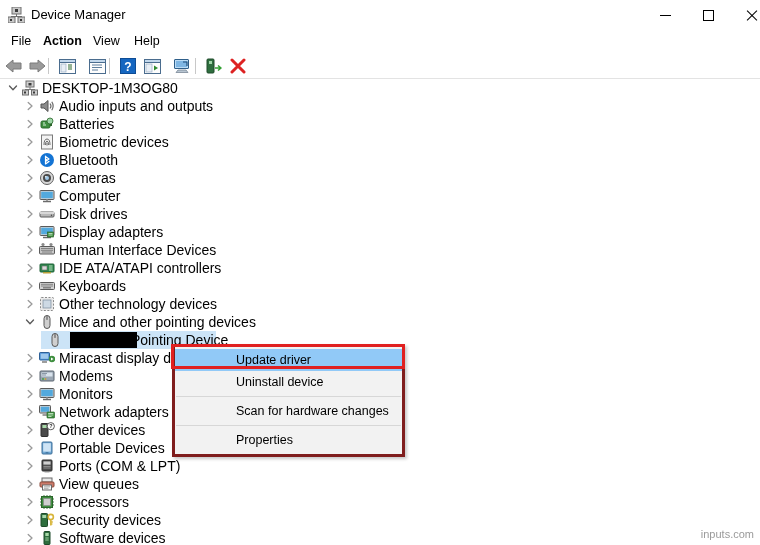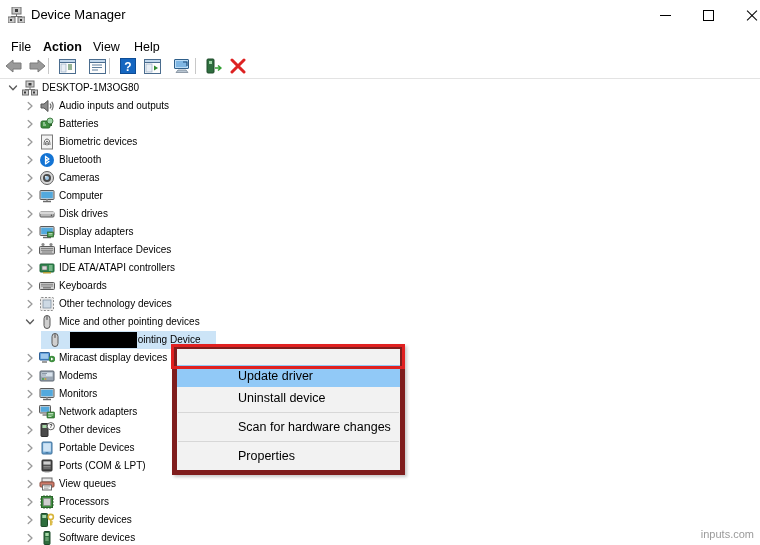--- a/index.html
+++ b/index.html
@@ -76,21 +76,21 @@
     left: 0; top: 6px;
     width: 14px; height: 1px;
     background: #000;
   }
   .gl-close::before { transform: rotate(45deg); }
   .gl-close::after  { transform: rotate(-45deg); }
 
   
   .menubar {
     position: absolute;
-    left: 0; top: 36px;
+    left: 0; top: 30px;
     width: 760px; height: 23px;
     background: #ffffff;
   }
   .menu-item {
     position: absolute;
     top: 2px;
     height: 19px;
     line-height: 19px;
     font-size: 12.5px;
     color: #000000;
@@ -148,21 +148,21 @@
     justify-content: center;
   }
   .chev svg { display: block; }
   .ico {
     position: absolute;
     width: 16px; height: 16px;
     top: 1px;
   }
   .lbl {
     position: absolute;
-    font-size: 10px;
+    font-size: 14px;
     color: #000000;
     line-height: 18px;
     top: 0;
     white-space: nowrap;
   }
   
   .lvl0 .chev { left: 5px; }
   .lvl0 .ico  { left: 22px; }
   .lvl0 .lbl  { left: 42px; }
   
@@ -186,23 +186,23 @@
     background: #000000;
     height: 16px;
   }
 
   
   .ctxmenu {
     position: absolute;
     left: 172px; top: 344px;
     width: 233px;
     background: #f2f2f2;
-    border: 5px solid #7f1d1d;
+    border: 3px solid #7f1d1d;
     box-shadow: 2px 2px 3px rgba(0,0,0,0.22);
-    padding: 16px 0 3px 0;
+    padding: 2px 0 3px 0;
     box-sizing: border-box;
     z-index: 40;
   }
   .ctx-item {
     position: relative;
     height: 22px;
     line-height: 22px;
     font-size: 12.5px;
     color: #000000;
     padding-left: 61px;

